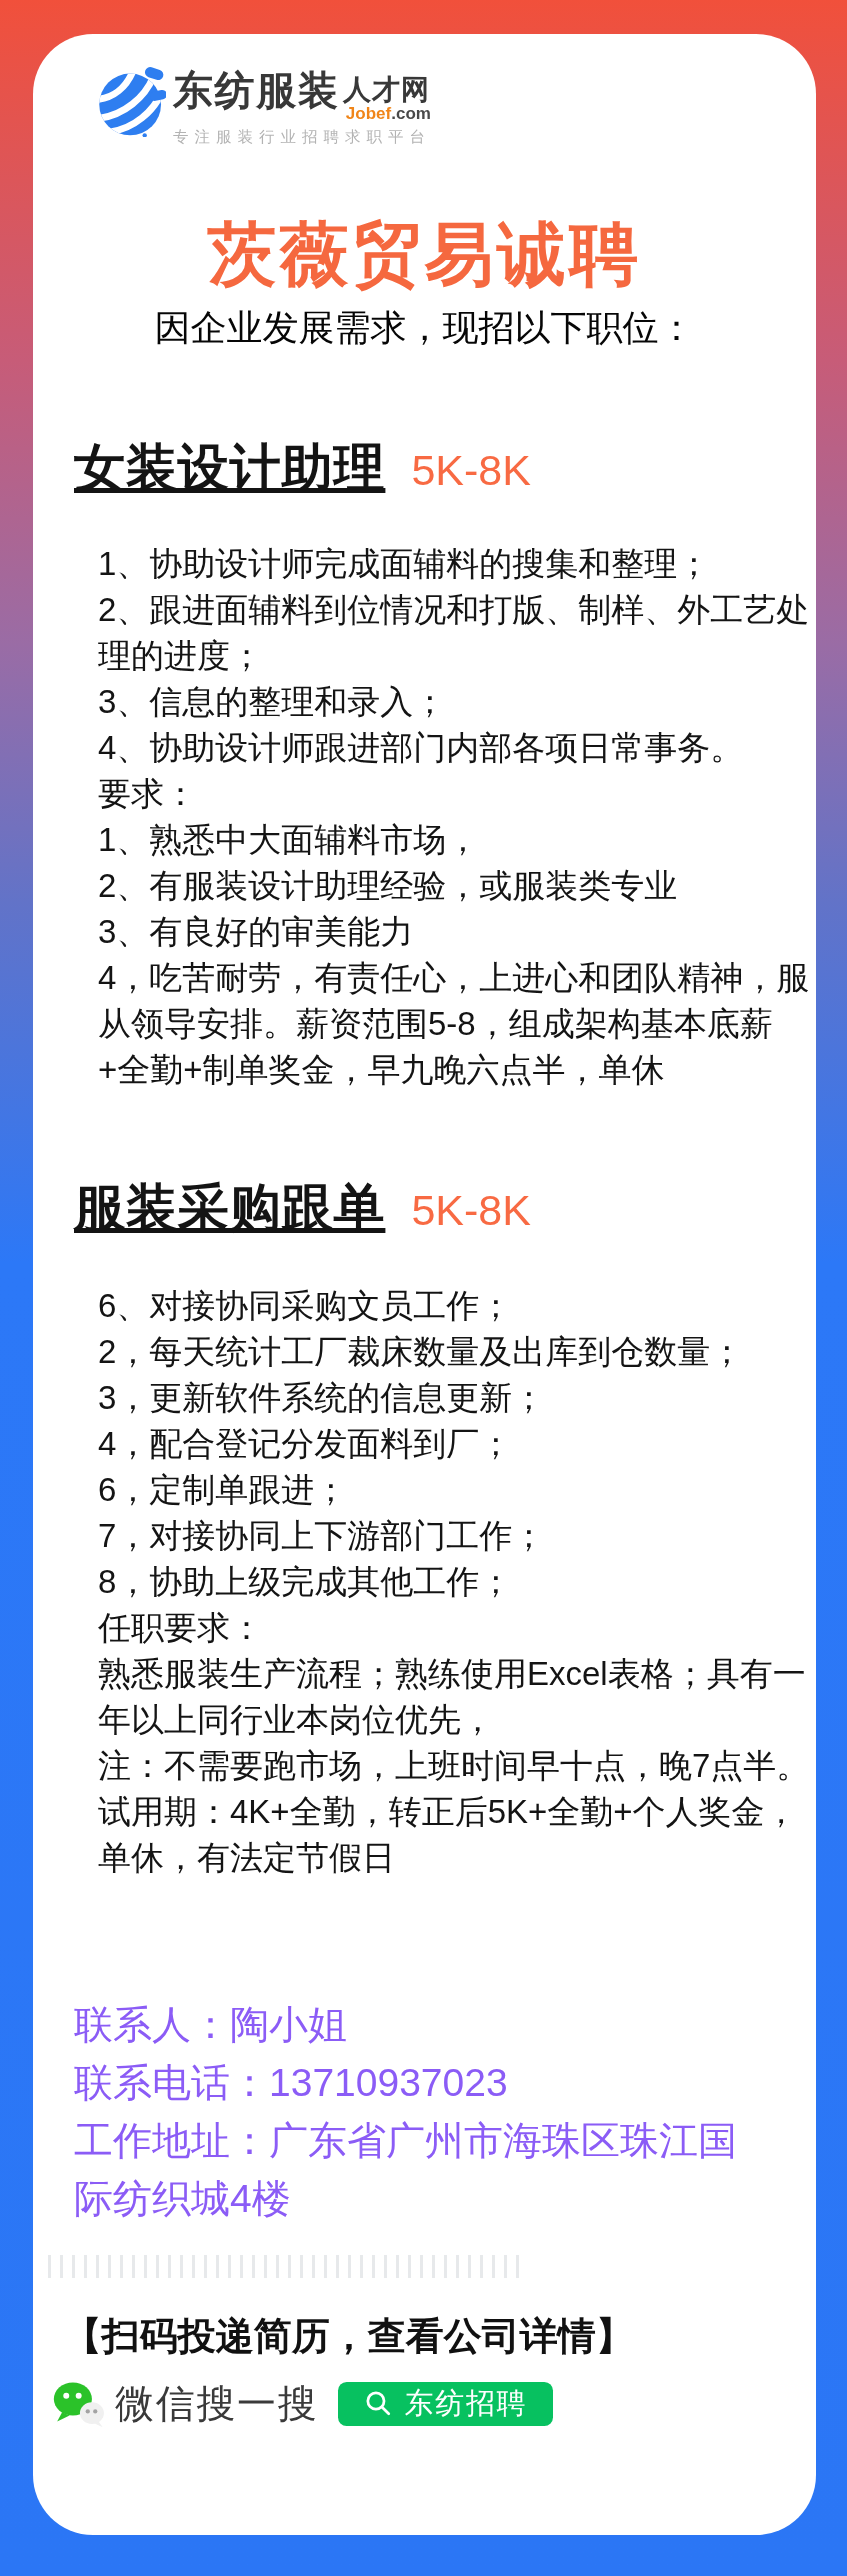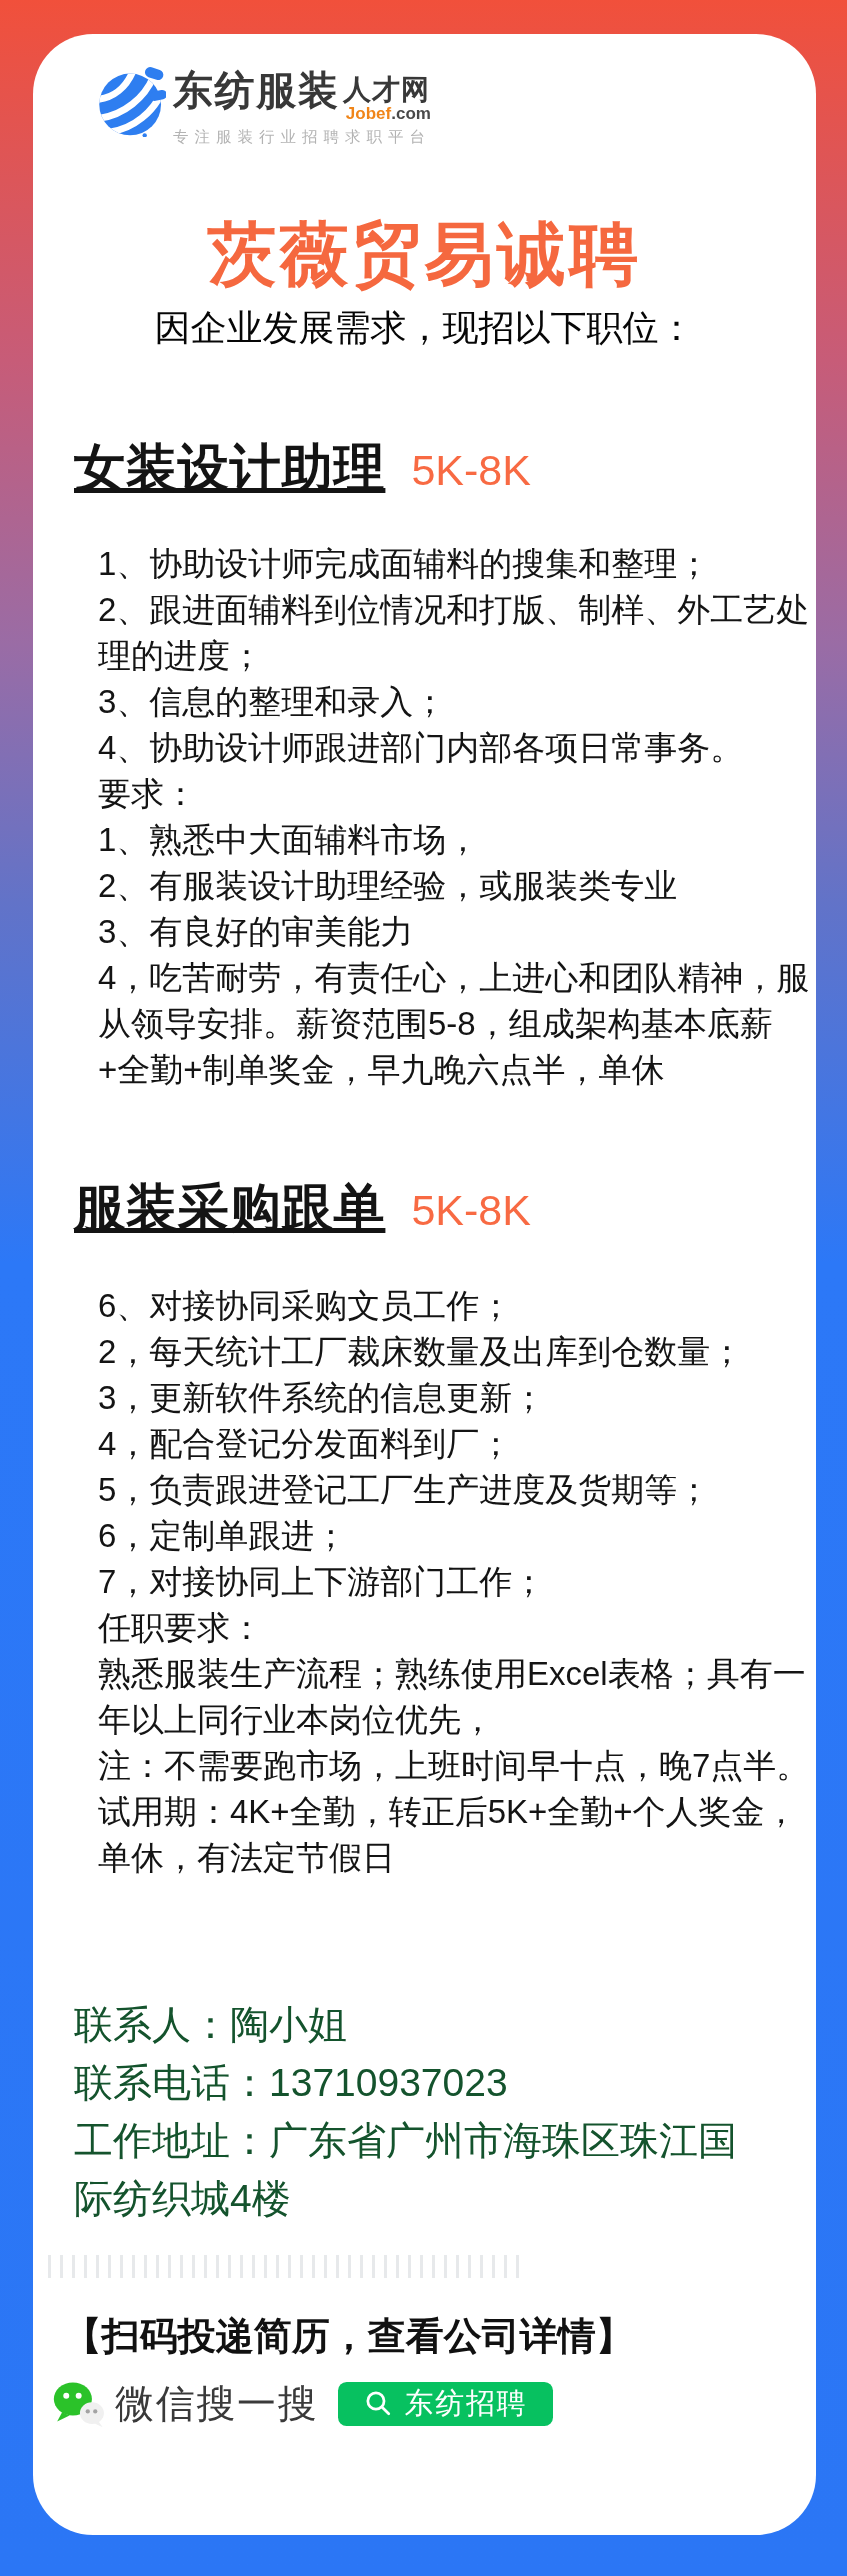--- a/index.html
+++ b/index.html
@@ -35,21 +35,21 @@
   .job-head{ display:flex; align-items:baseline; line-height:1; }
   .job1 .job-head{ margin-top:96px; }
   .job2 .job-head{ margin-top:89px; }
   .job-title{ font-size:51px; font-weight:600; color:#141414; letter-spacing:0.9px;text-decoration:underline; }
   .job-salary{ font-size:43px; font-weight:500; color:#f86a43; margin-left:26px; }
   .job-body{ margin-top:48px; width:718px;margin-left:24px; }
   .job2 .job-body{ margin-top:50px; }
   .job-body p{ font-size:33px; line-height:46px; color:#141414; word-break:break-all; }
   
   .contact{ margin-top:115px; max-width:678px; }
-  .contact p{ font-size:39px; line-height:58px; font-weight:500; color:#14532d; word-break:break-all; }
+  .contact p{ font-size:39px; line-height:58px; font-weight:500; color:#8b5cf6; word-break:break-all; }
   
   .tick-divider{
     margin-top:27.5px; margin-left:-26px; width:471px; height:23px;
     background:repeating-linear-gradient(90deg,#e7e9eb 0 3.4px,transparent 3.4px 12px);
   }
   .scan-hint{ margin-top:39px; margin-left:-10.3px; font-size:38px; line-height:1; font-weight:700; color:#111111; }
   .wechat-row{ margin-top:21.5px; margin-left:-20.6px; display:flex; align-items:center; }
   .wechat-row svg.wx{ width:53px; height:48px; flex:0 0 auto; }
   .wechat-label{ font-size:39px; color:#3a3a3a; margin-left:8.6px; letter-spacing:1.7px; }
   .search-pill{
@@ -118,23 +118,23 @@
     <section class="job2">
       <div class="job-head">
         <span class="job-title">服装采购跟单</span>
         <span class="job-salary">5K-8K</span>
       </div>
       <div class="job-body">
         <p>6、对接协同采购文员工作；</p>
         <p>2，每天统计工厂裁床数量及出库到仓数量；</p>
         <p>3，更新软件系统的信息更新；</p>
         <p>4，配合登记分发面料到厂；</p>
-        <p>5，负责跟进登记工厂生产进度及货期等；</p>
         <p>6，定制单跟进；</p>
         <p>7，对接协同上下游部门工作；</p>
+        <p>8，协助上级完成其他工作；</p>
         <p>任职要求：</p>
         <p>熟悉服装生产流程；熟练使用Excel表格；具有一年以上同行业本岗位优先，</p>
         <p>注：不需要跑市场，上班时间早十点，晚7点半。</p>
         <p>试用期：4K+全勤，转正后5K+全勤+个人奖金，单休，有法定节假日</p>
       </div>
     </section>
 
     <div class="contact">
       <p>联系人：陶小姐</p>
       <p>联系电话：13710937023</p>

